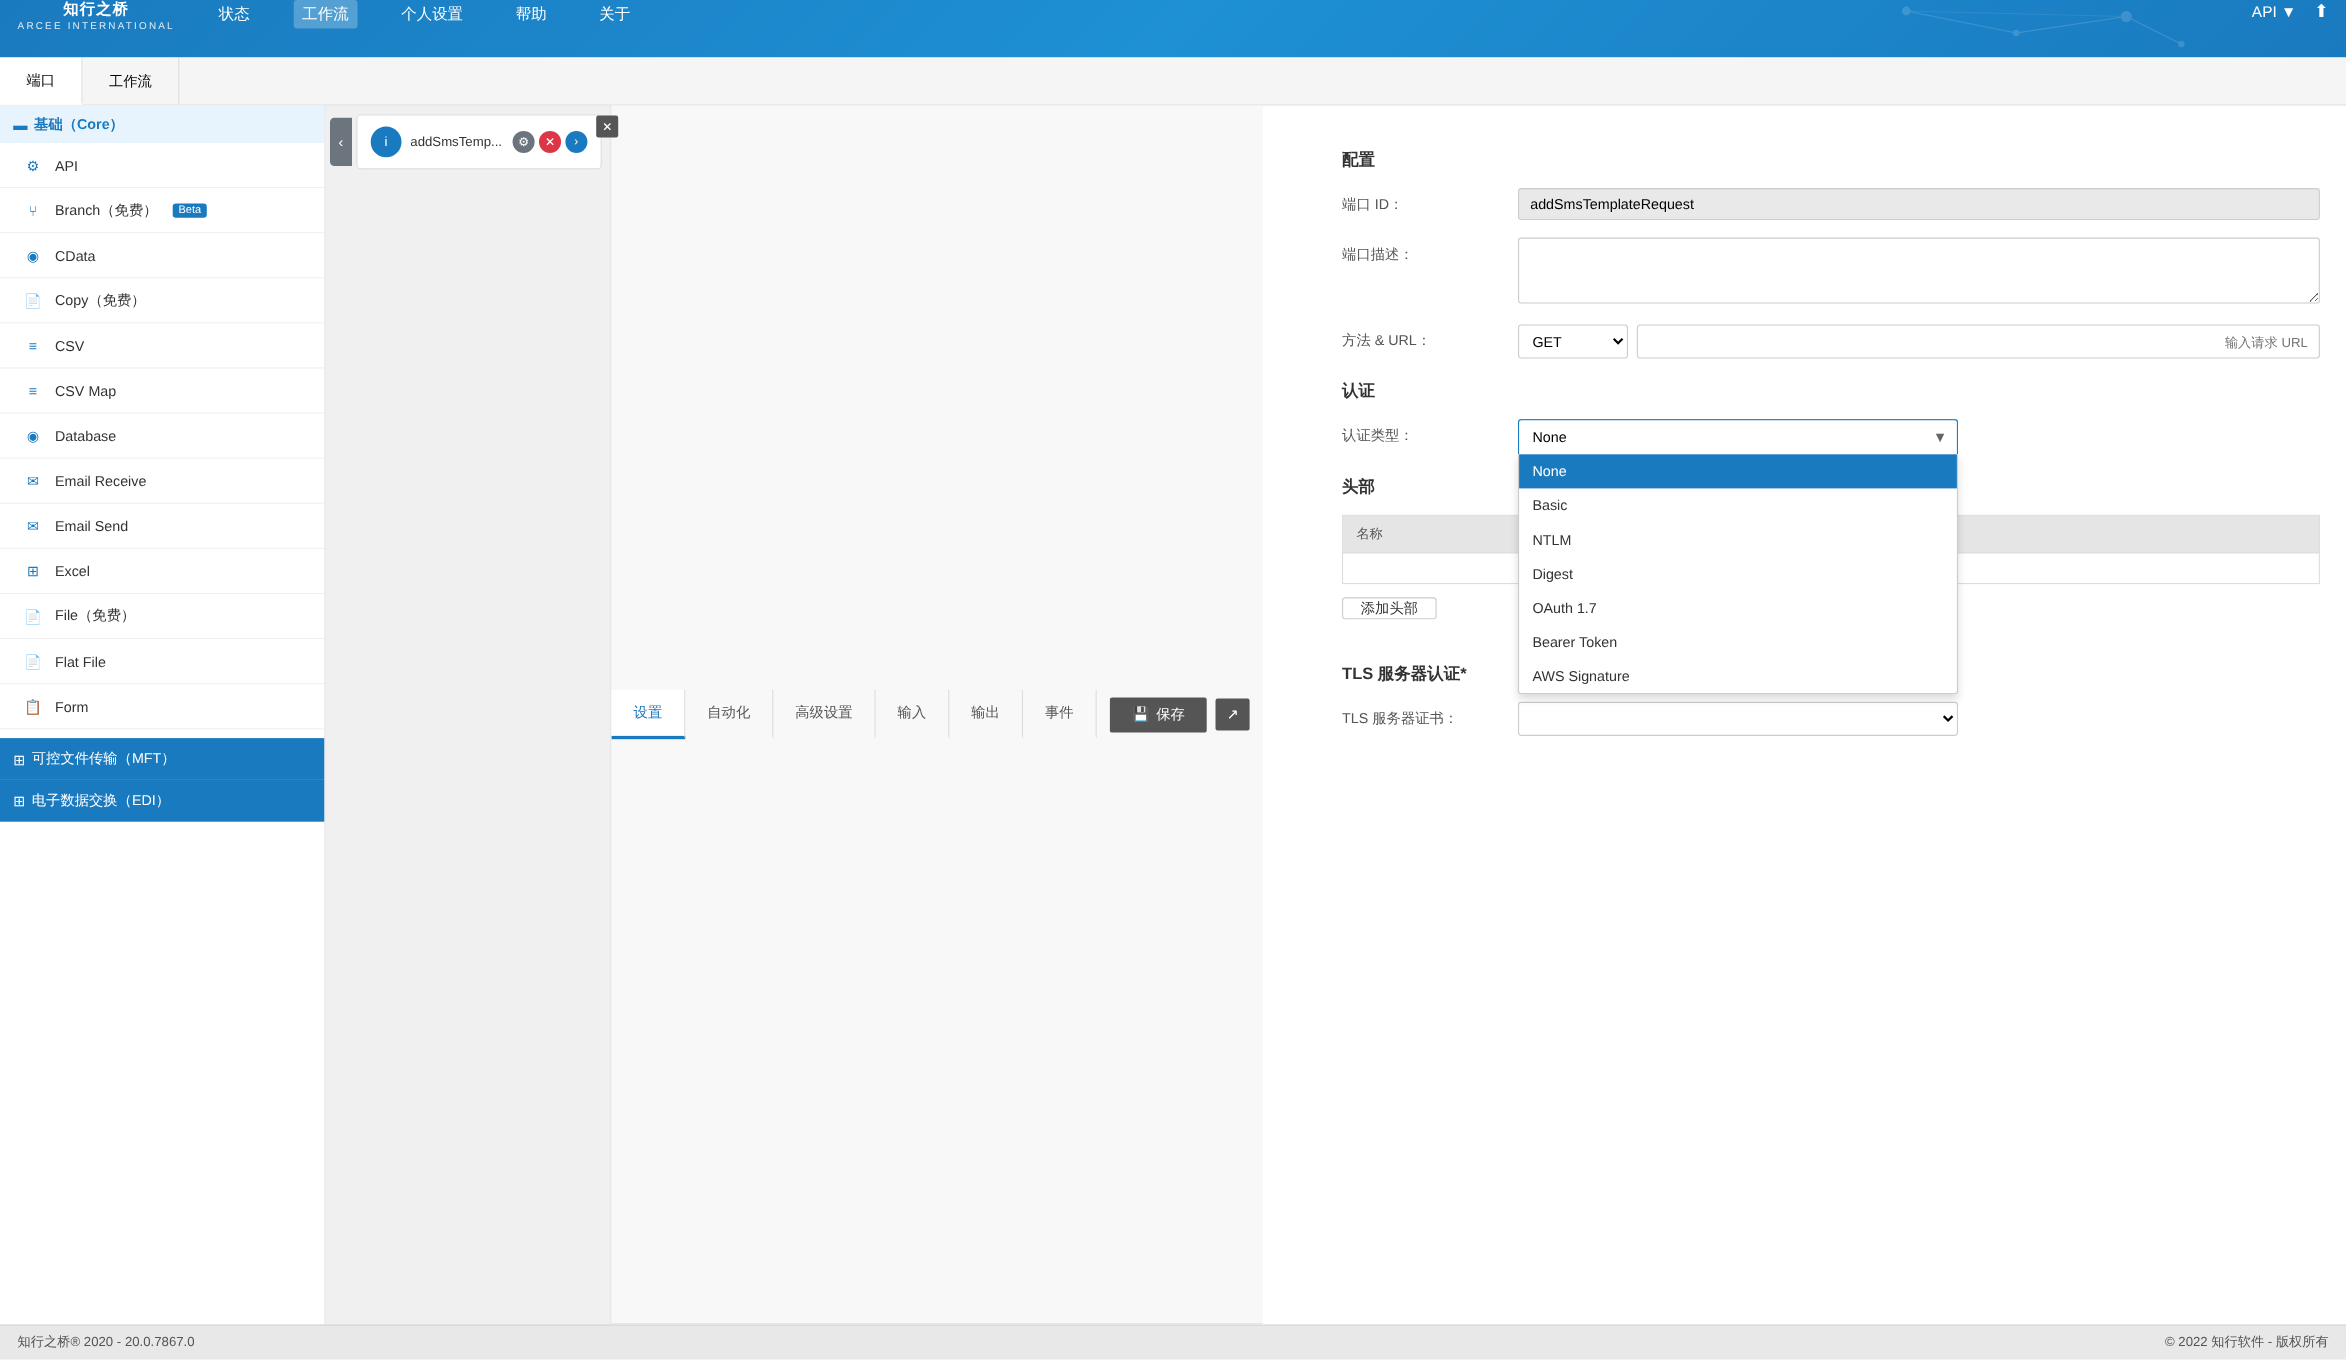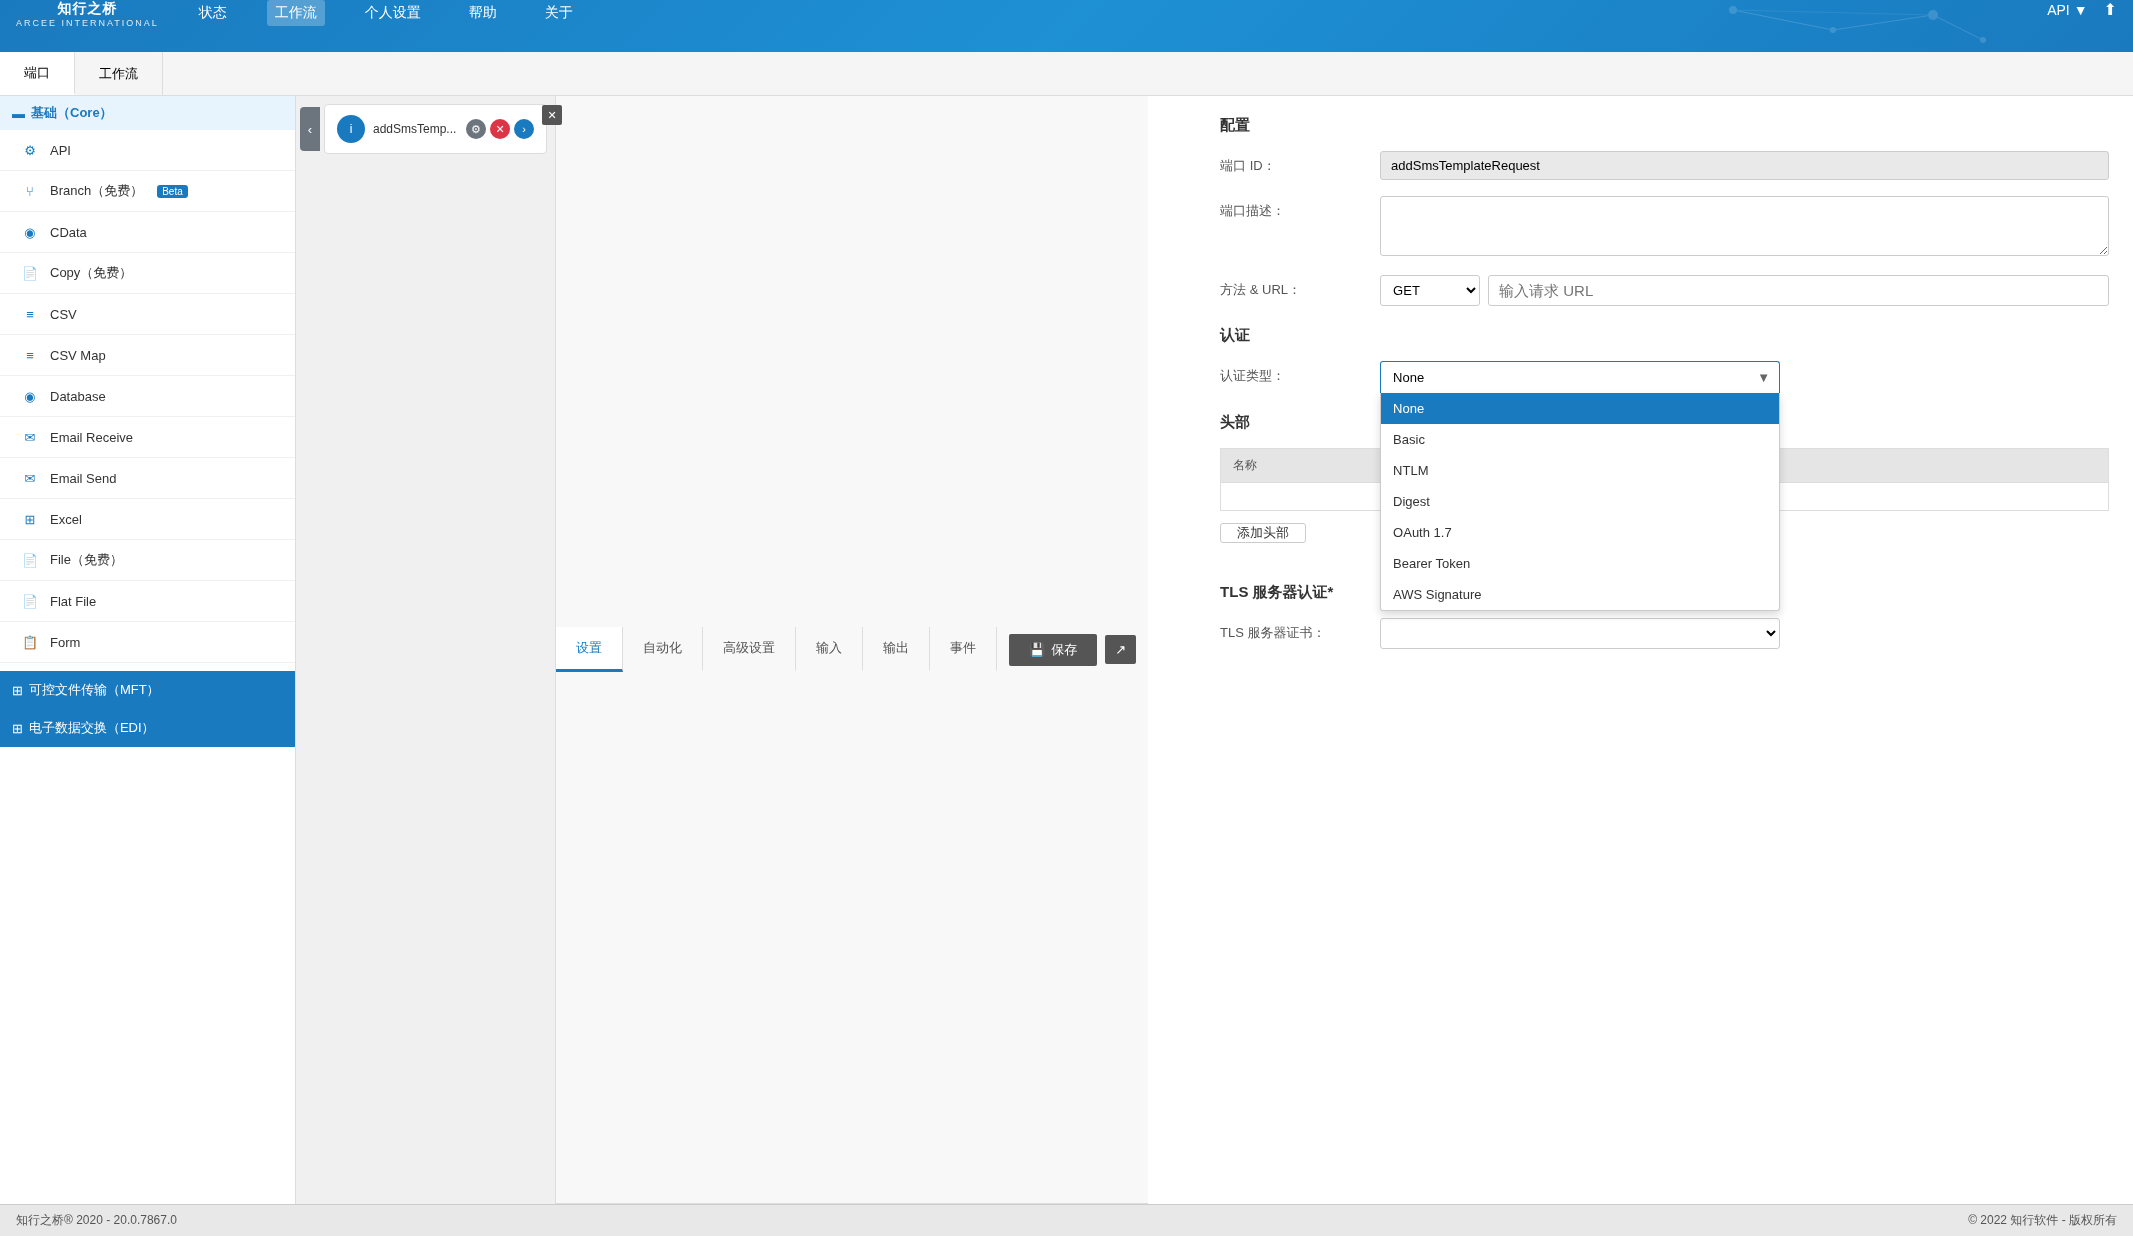--- a/index.html
+++ b/index.html
@@ -204,21 +204,21 @@
     .right-content {
       flex: 1;
       overflow-y: auto;
       padding: 20px 24px;
     }
     .section-title {
       font-size: 15px;
       font-weight: bold;
       color: #333;
       margin-bottom: 16px;
-      margin-top: 0;
+      margin-top: 20px;
     }
     .form-row {
       display: flex;
       align-items: flex-start;
       margin-bottom: 16px;
     }
     .form-label {
       width: 160px;
       font-size: 13px;
       color: #555;
@@ -253,21 +253,22 @@
       border: 1px solid #ccc;
       border-radius: 3px;
       font-size: 13px;
       background: white;
     }
     .url-input {
       flex: 1;
       padding: 6px 10px;
       border: 1px solid #ccc;
       border-radius: 3px;
-      font-size: 15px;
+      font-size: 12px;
+      text-align: right;
     }
 
     
     .auth-select-wrapper { position: relative; }
     .auth-select {
       width: 100%;
       padding: 8px 32px 8px 12px;
       border: 1px solid #ccc;
       border-radius: 3px;
       font-size: 13px;

